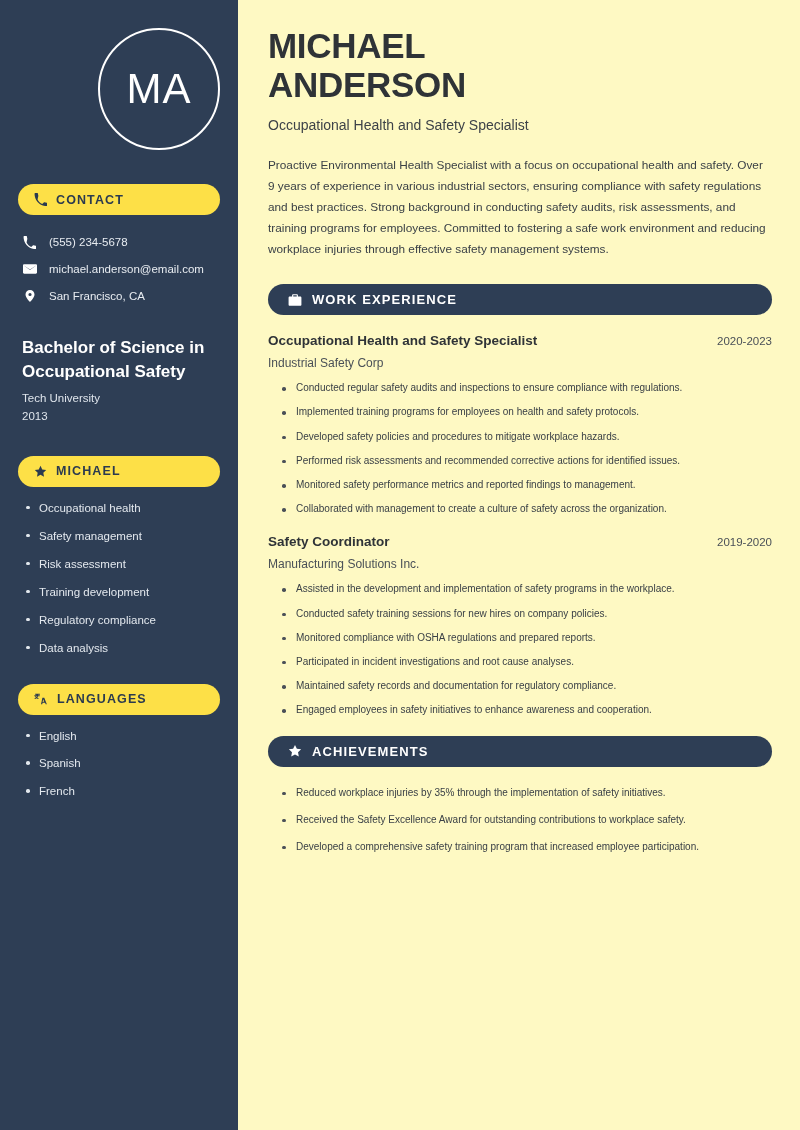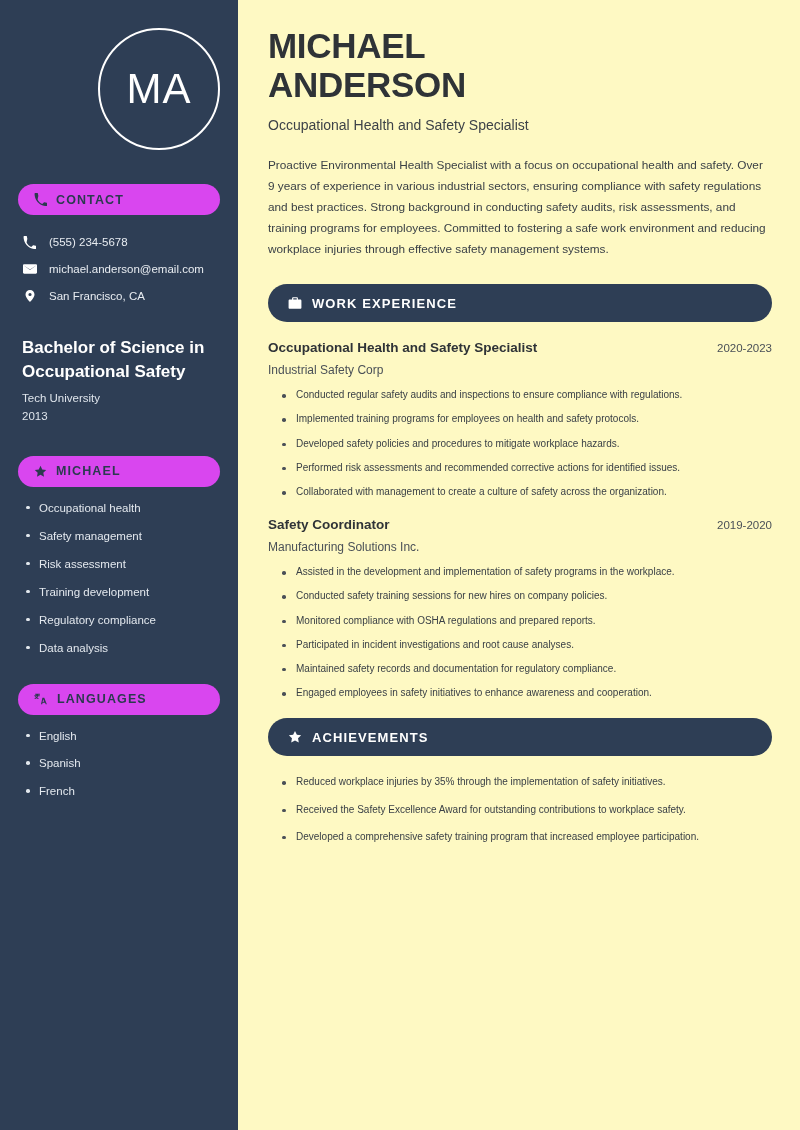--- a/index.html
+++ b/index.html
@@ -43,21 +43,21 @@
     display: flex;
     align-items: center;
     justify-content: center;
     color: #ffffff;
     font-size: 42px;
     font-weight: 400;
     letter-spacing: 1px;
   }
 
   .pill {
-    background: #d946ef;
+    background: #fde047;
     color: #2b3a4f;
     border-radius: 999px;
     height: 31px;
     display: flex;
     align-items: center;
     gap: 9px;
     padding: 0 16px;
     font-size: 12.5px;
     font-weight: bold;
     letter-spacing: 1.1px;
@@ -133,21 +133,21 @@
     font-size: 11.8px;
     line-height: 1.78;
     color: #3a4046;
     margin-bottom: 24px;
   }
 
   .sec-bar {
     background: #2e3e55;
     color: #ffffff;
     border-radius: 999px;
-    height: 38px;
+    height: 31px;
     display: flex;
     align-items: center;
     gap: 10px;
     padding: 0 20px;
     font-size: 13px;
     font-weight: bold;
     letter-spacing: 1.1px;
     margin-bottom: 18px;
   }
   .sec-bar svg { display: block; }
@@ -314,20 +314,21 @@
       <div class="job-head">
         <div class="job-role">Occupational Health and Safety Specialist</div>
         <div class="job-dates">2020-2023</div>
       </div>
       <div class="job-company">Industrial Safety Corp</div>
       <ul class="bullets">
         <li>Conducted regular safety audits and inspections to ensure compliance with regulations.</li>
         <li>Implemented training programs for employees on health and safety protocols.</li>
         <li>Developed safety policies and procedures to mitigate workplace hazards.</li>
         <li>Performed risk assessments and recommended corrective actions for identified issues.</li>
+        <li>Monitored safety performance metrics and reported findings to management.</li>
         <li>Collaborated with management to create a culture of safety across the organization.</li>
       </ul>
     </div>
 
     <div class="job">
       <div class="job-head">
         <div class="job-role">Safety Coordinator</div>
         <div class="job-dates">2019-2020</div>
       </div>
       <div class="job-company">Manufacturing Solutions Inc.</div>

